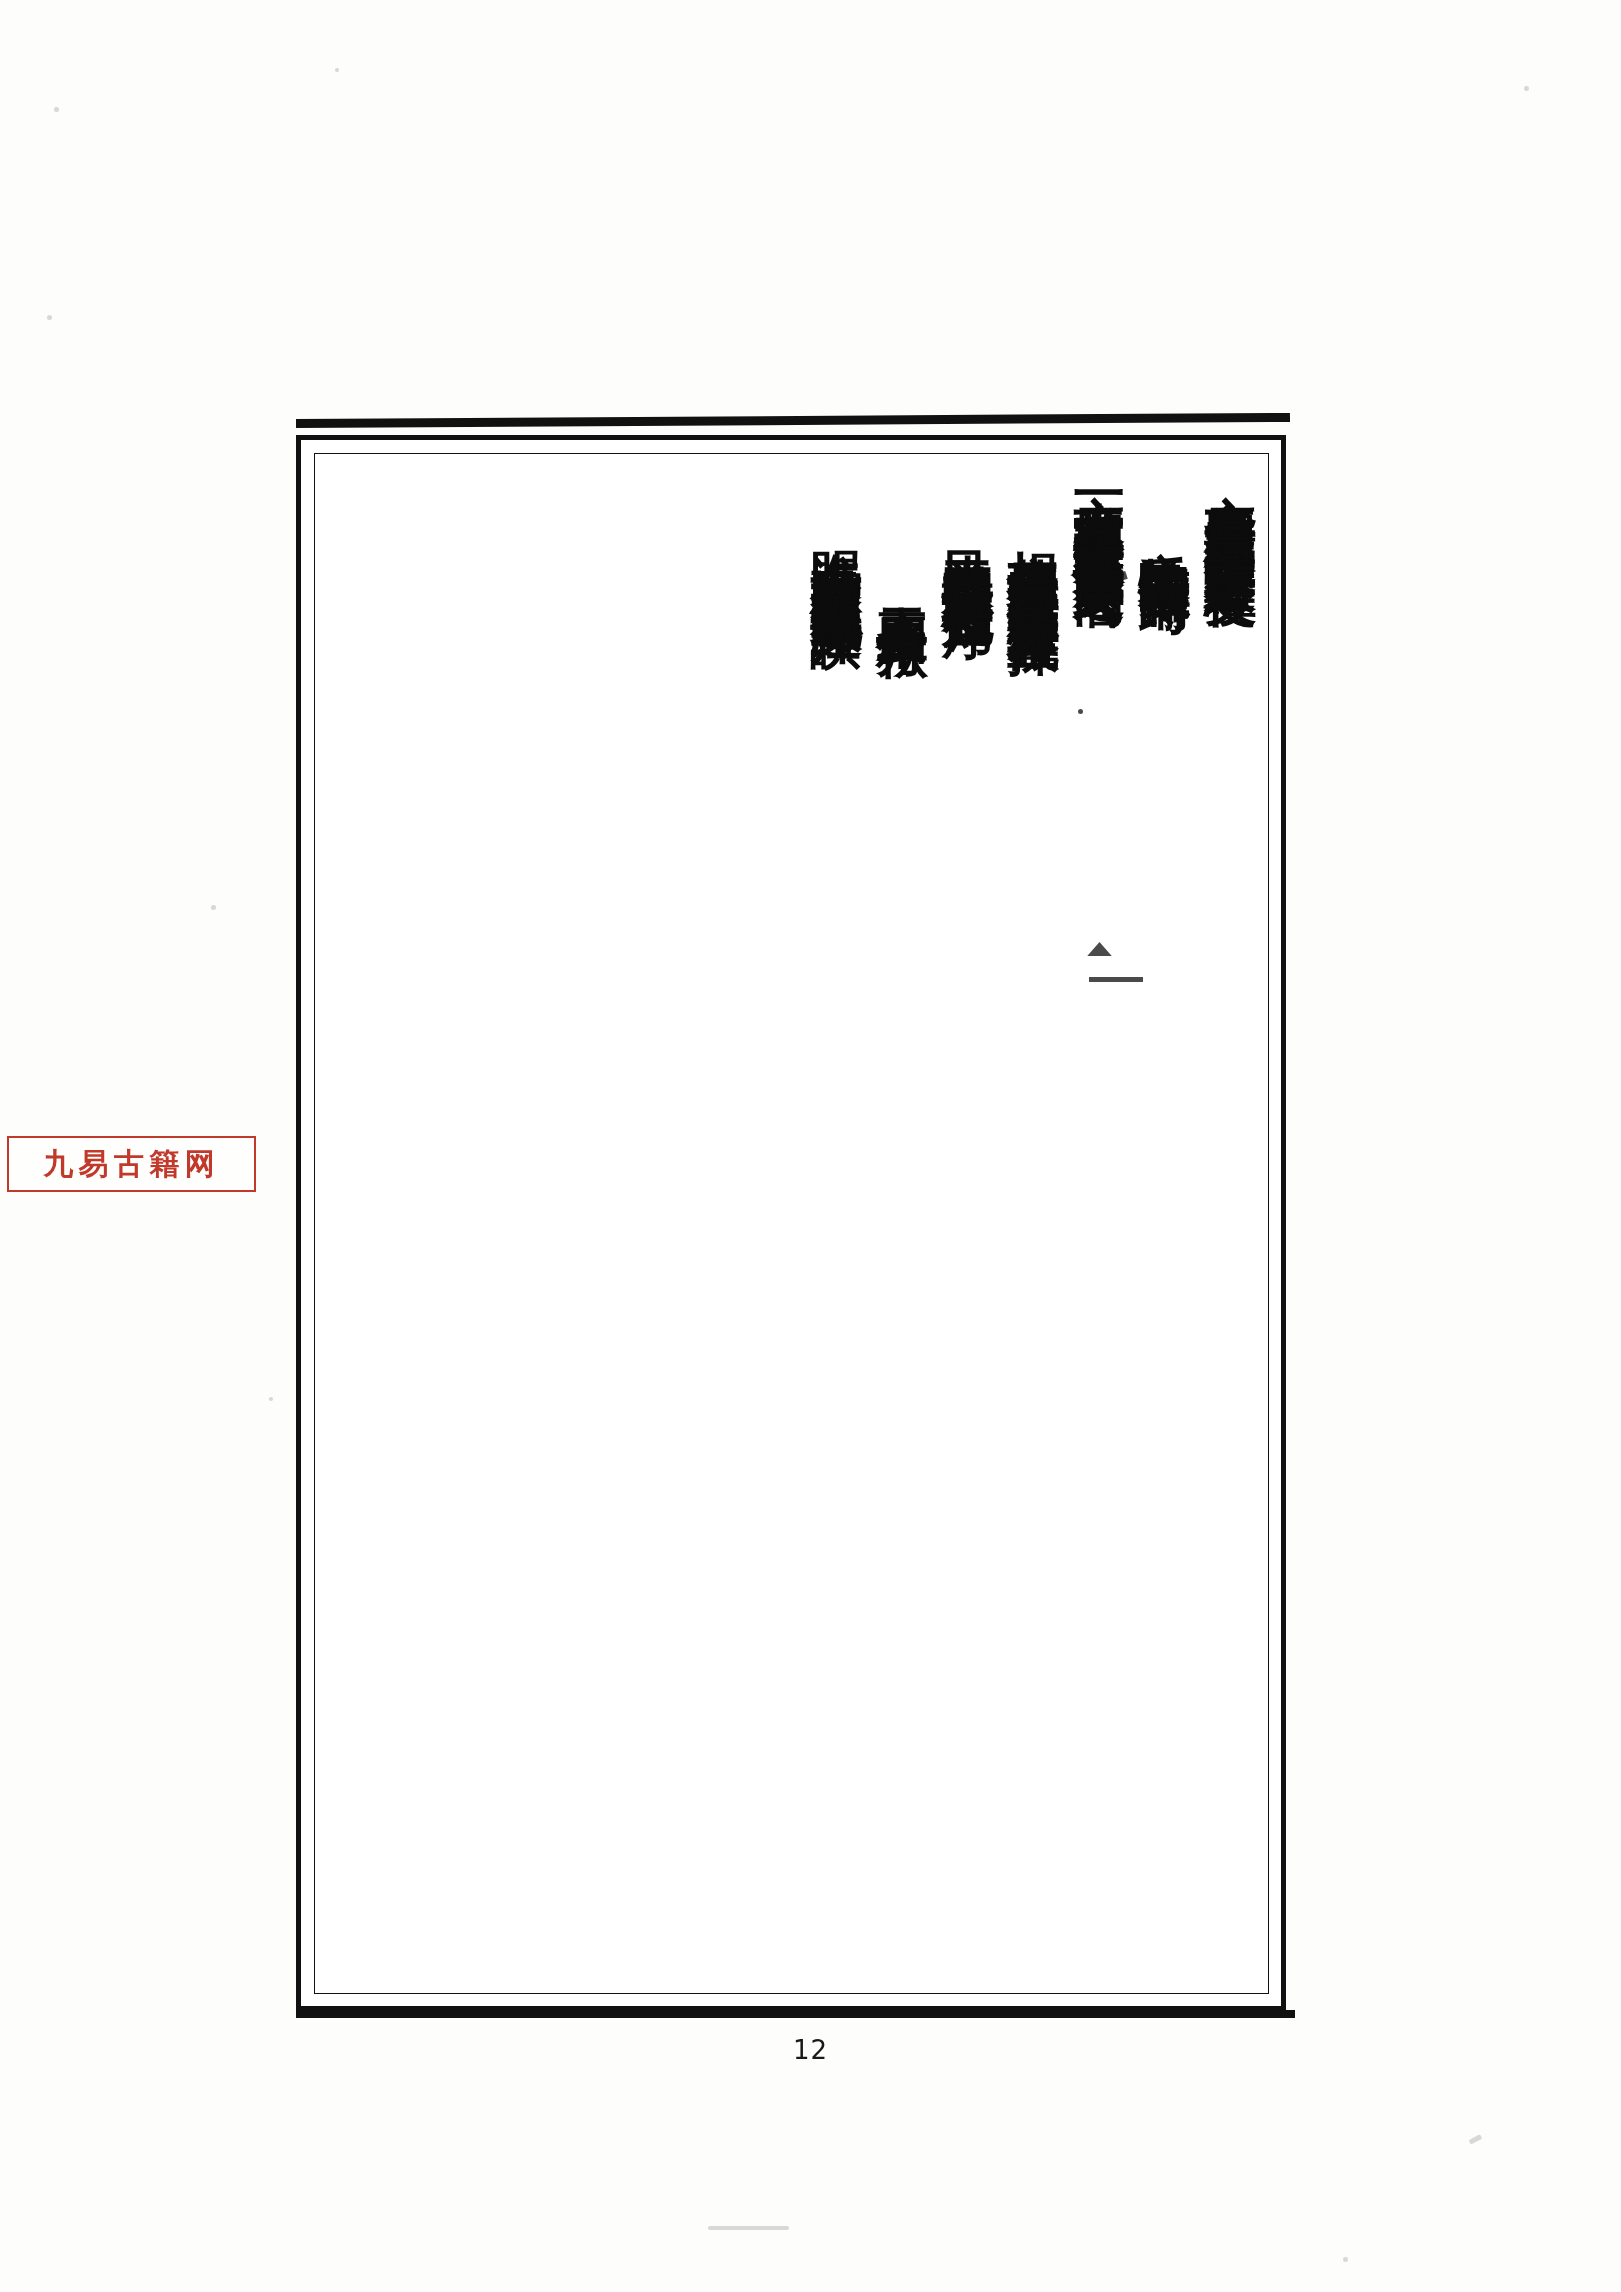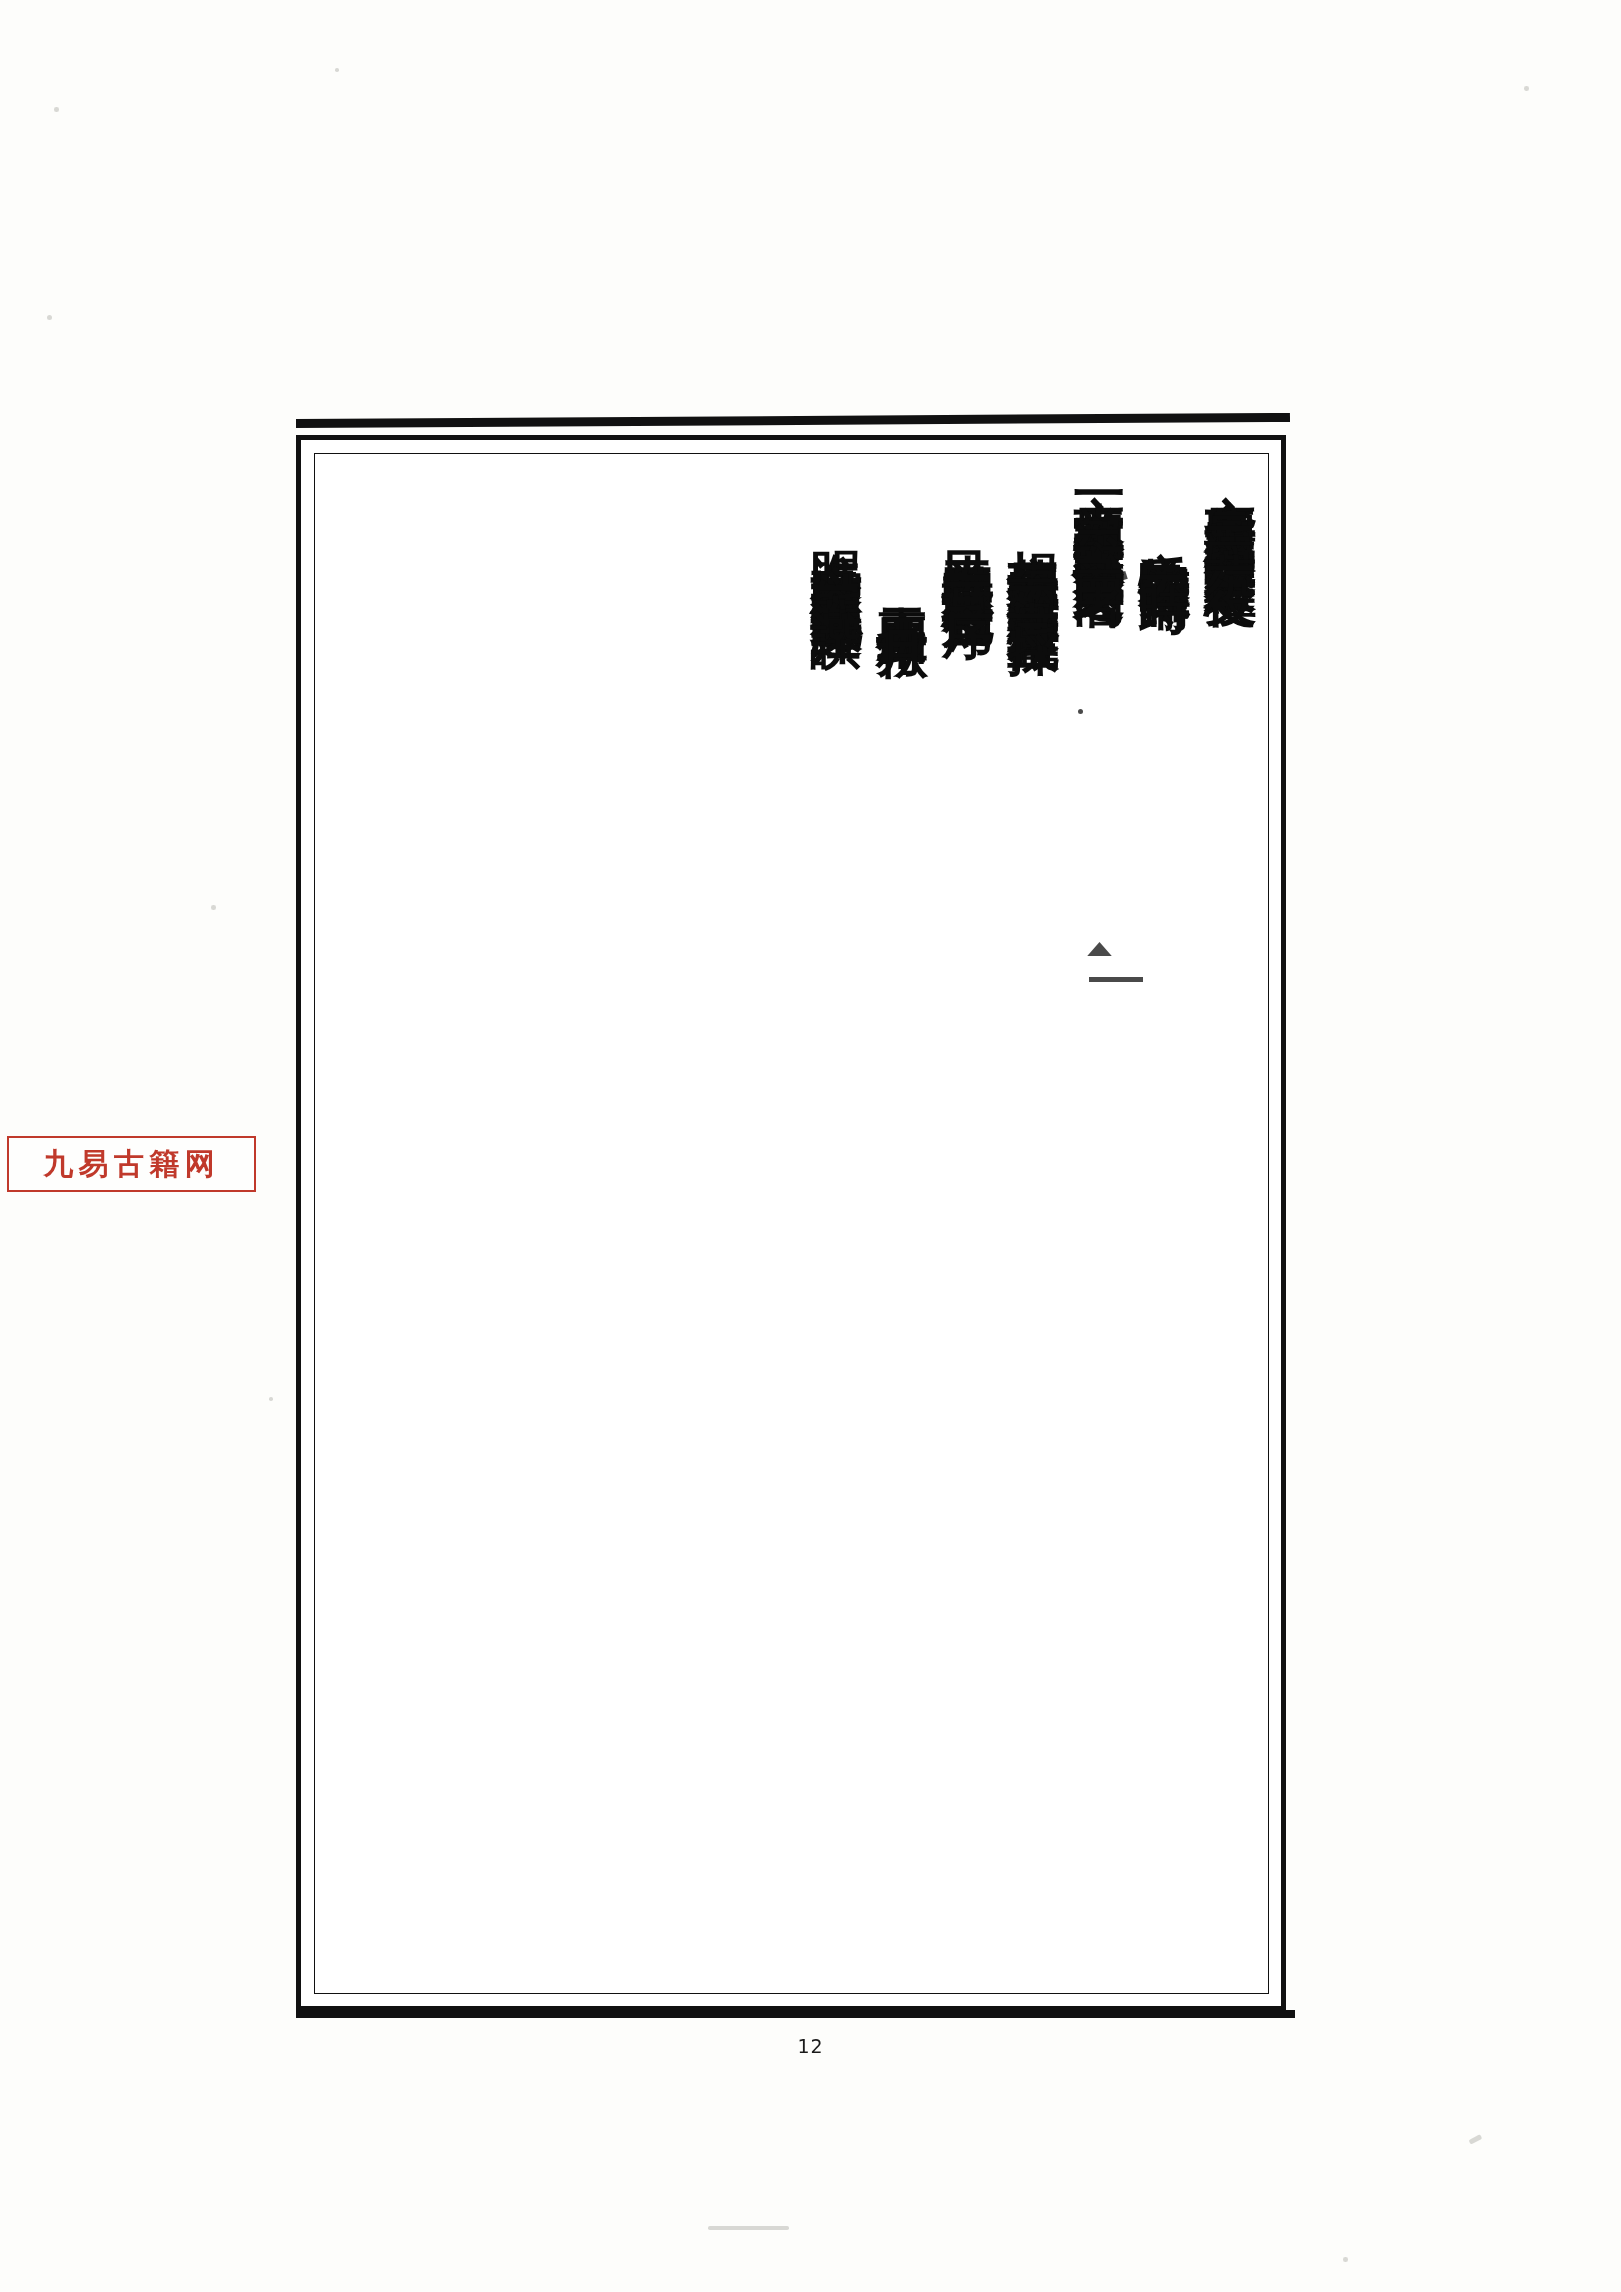--- a/index.html
+++ b/index.html
@@ -124,21 +124,21 @@
   .col.indent-1 { padding-top: 56px; }
   .col.indent-2 { padding-top: 111px; }
 
   
   .page-number {
     position: absolute;
     left: 0;
     top: 2035px;
     width: 1621px;
     text-align: center;
-    font-size: 19px;
+    font-size: 26px;
     font-family: "DejaVu Sans", sans-serif;
     color: #1a1a1a;
     letter-spacing: 0.9px;
   }
 
   
   .blemish {
     position: absolute;
     background: #2a2a2a;
     opacity: 0.85;

